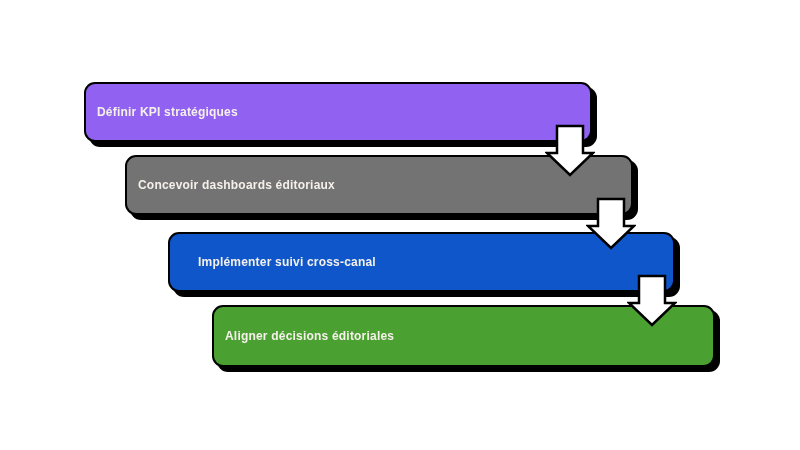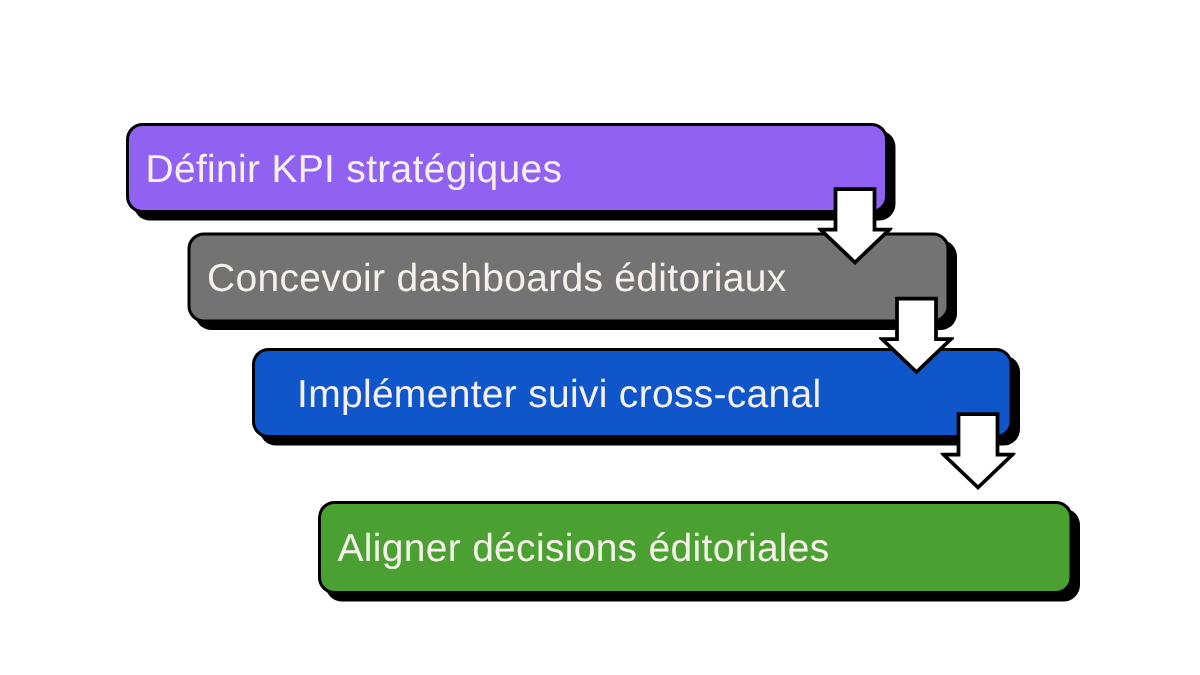--- a/index.html
+++ b/index.html
@@ -19,22 +19,22 @@
     position: absolute;
     box-sizing: border-box;
     border: 2px solid #000000;
     border-radius: 11px;
     box-shadow: 5px 5px 0 0 #000000;
     display: flex;
     align-items: center;
     padding-left: 11px;
   }
   .step-label {
-    font-size: 26px;
-    font-weight: 400;
+    font-size: 12px;
+    font-weight: 700;
     color: #f5f1ea;
     letter-spacing: 0.2px;
     white-space: nowrap;
   }
   .step-1 { left: 84px;  top: 82px;  width: 508px; height: 60px; }
   .step-2 { left: 125px; top: 155px; width: 508px; height: 60px; }
   .step-3 { left: 168px; top: 232px; width: 507px; height: 60px; padding-left: 28px; }
   .step-4 { left: 212px; top: 305px; width: 503px; height: 62px; }
   .flow-arrow {
     position: absolute;
@@ -56,21 +56,21 @@
   </div>
 
   <div class="step-box step-2" style="background-color: #737373;">
     <span class="step-label">Concevoir dashboards éditoriaux</span>
   </div>
 
   <div class="step-box step-3" style="background-color: rgb(15, 86, 203);">
     <span class="step-label">Implémenter suivi cross-canal</span>
   </div>
 
-  <div class="step-box step-4" style="background-color: rgb(75, 160, 50); margin-top: 29px;">
+  <div class="step-box step-4" style="background-color: rgb(75, 160, 50);">
     <span class="step-label">Aligner décisions éditoriales</span>
   </div>
 
   <svg class="flow-arrow arrow-1" viewBox="0 0 50 54">
     <polygon points="12,2 38,2 38,29 48,29 25,51 2,29 12,29" stroke-width="2.5" stroke-linejoin="miter" fill="#ffffff" stroke="#000000"></polygon>
   </svg>
 
   <svg class="flow-arrow arrow-2" viewBox="0 0 50 54">
     <polygon points="12,2 38,2 38,29 48,29 25,51 2,29 12,29" stroke-width="2.5" stroke-linejoin="miter" fill="#ffffff" stroke="#000000"></polygon>
   </svg>

